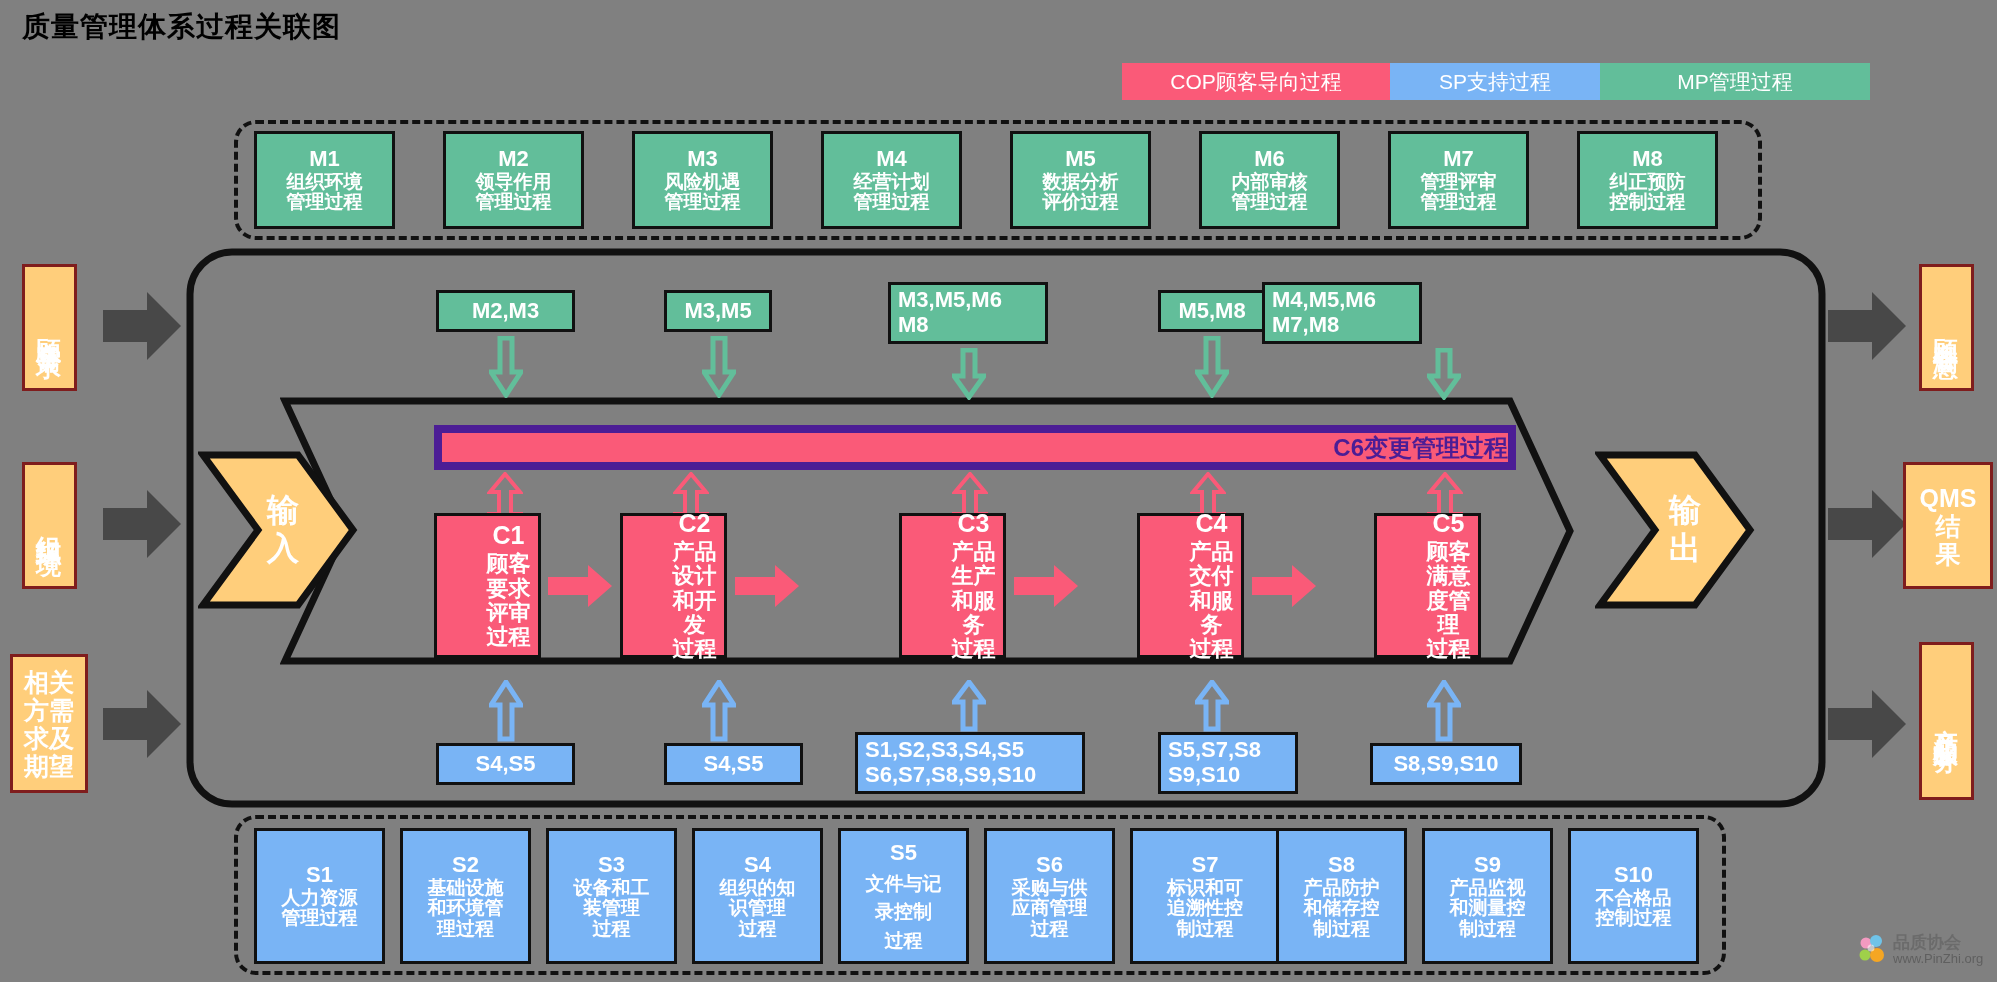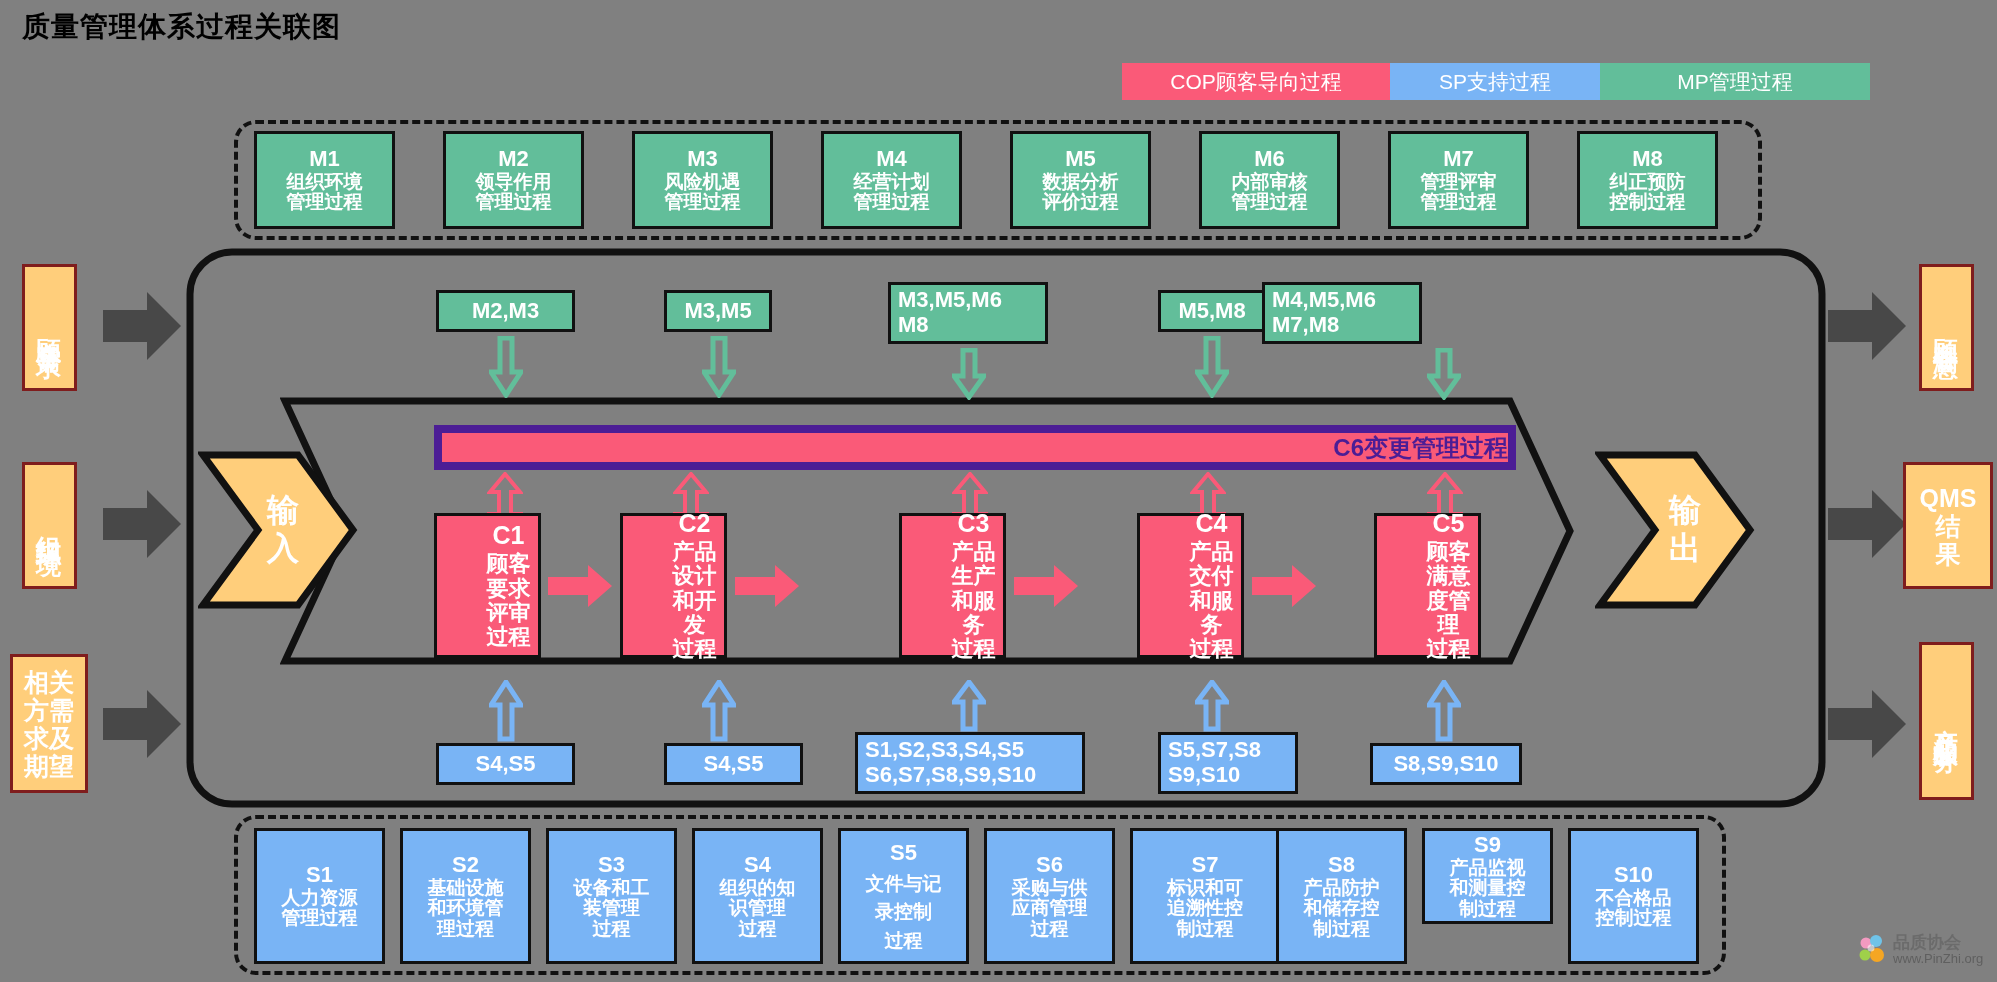--- a/index.html
+++ b/index.html
@@ -307,21 +307,21 @@
   <span class="nm">标识和可</span>
   <span class="nm">追溯性控</span>
   <span class="nm">制过程</span>
 </div>
 <div class="abs pbox blue" style="left:1276px;top:828px;width:131px;height:136px;">
   <span class="code">S8</span>
   <span class="nm">产品防护</span>
   <span class="nm">和储存控</span>
   <span class="nm">制过程</span>
 </div>
-<div class="abs pbox blue" style="left:1422px;top:828px;width:131px;height:96px;">
+<div class="abs pbox blue" style="left:1422px;top:828px;width:131px;height:136px;">
   <span class="code">S9</span>
   <span class="nm">产品监视</span>
   <span class="nm">和测量控</span>
   <span class="nm">制过程</span>
 </div>
 <div class="abs pbox blue" style="left:1568px;top:828px;width:131px;height:136px;">
   <span class="code">S10</span>
   <span class="nm">不合格品</span>
   <span class="nm">控制过程</span>
 </div>

